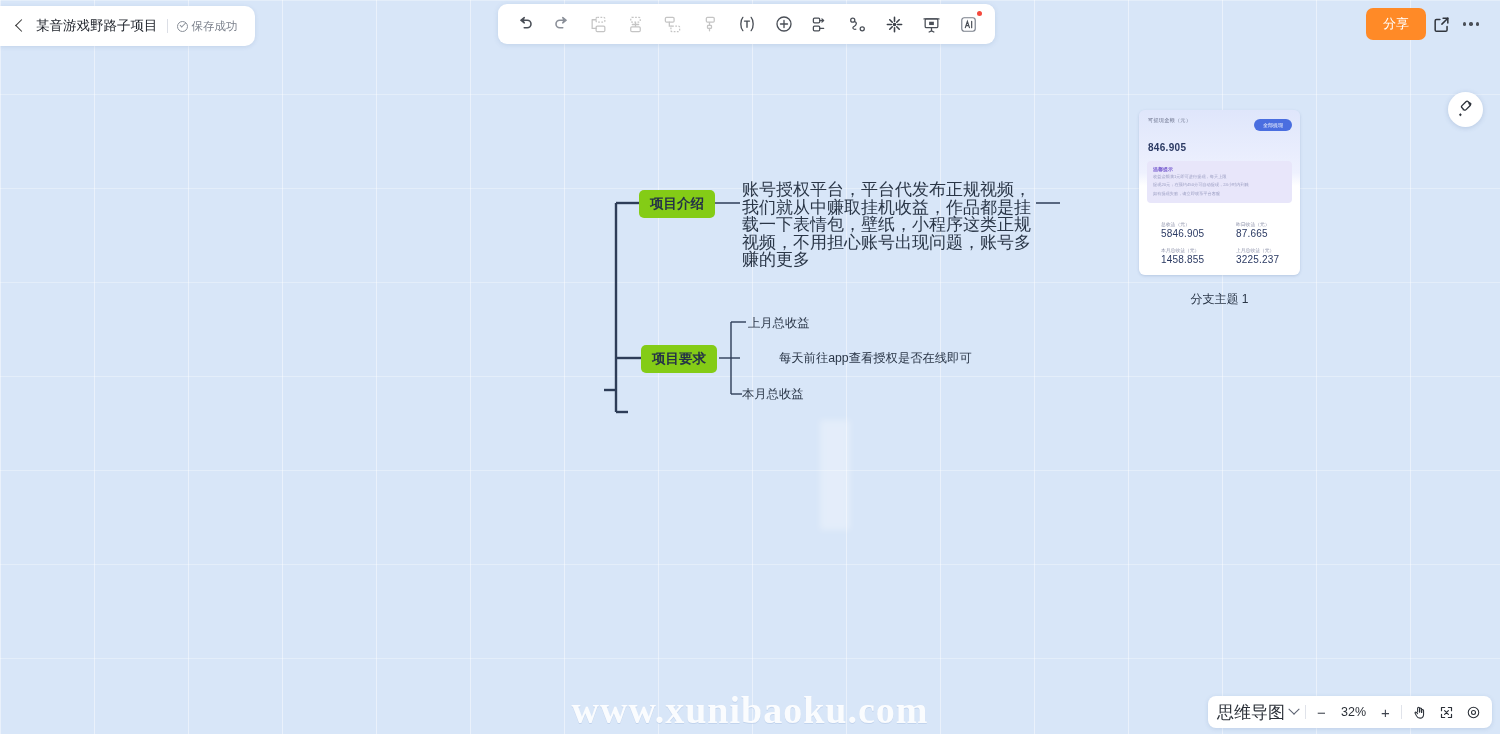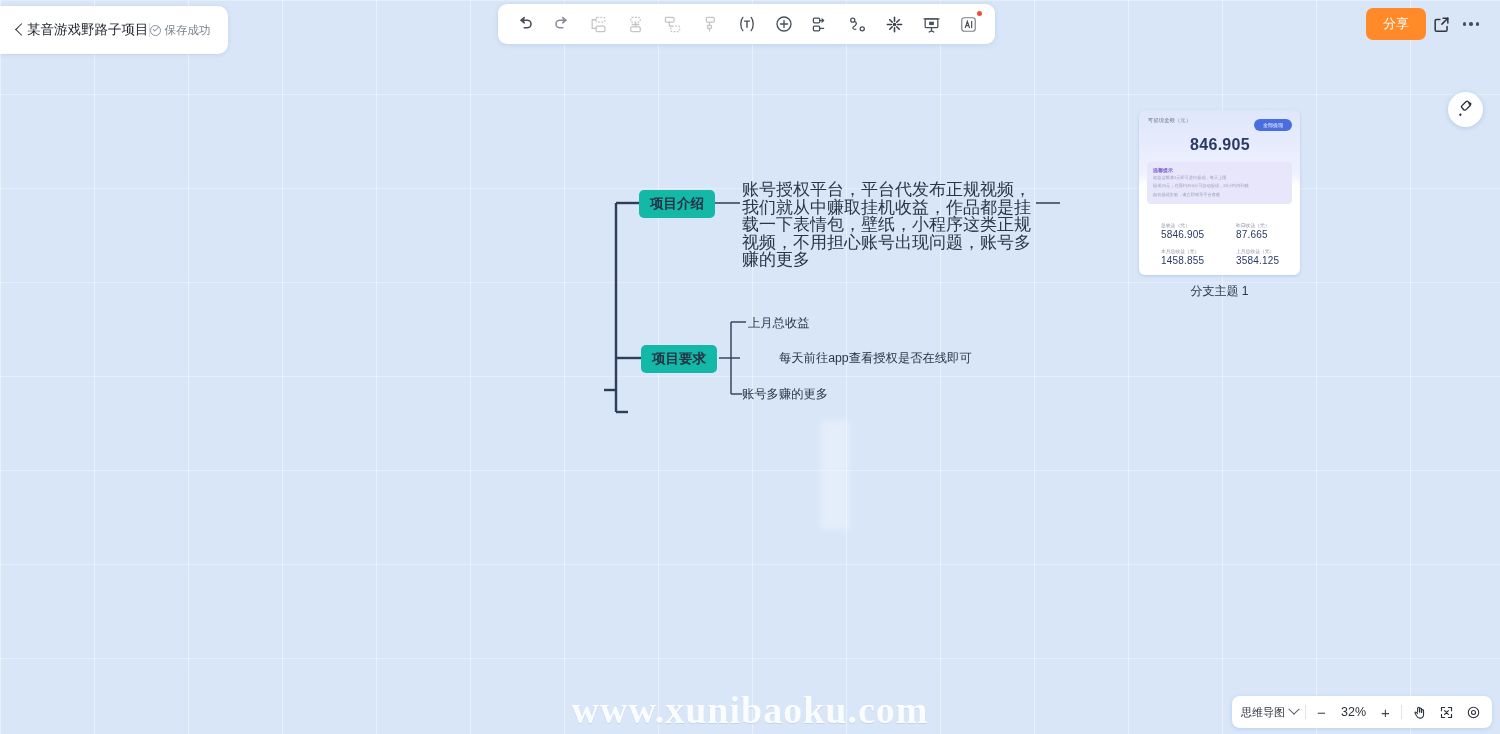--- a/index.html
+++ b/index.html
@@ -13,22 +13,22 @@
     background: #d8e6f8;
     background-image:
       linear-gradient(to right, rgba(255,255,255,.45) 1px, transparent 1px),
       linear-gradient(to bottom, rgba(255,255,255,.30) 1px, transparent 1px);
     background-size: 94px 94px, 94px 94px;
   }
 
   
   #title-pill {
     position: absolute; left: 0; top: 6px;
-    height: 48px;
-    display: flex; align-items: center; gap: 0;
+    height: 40px;
+    display: flex; align-items: center; gap: 9px;
     background: #fff;
     border-radius: 0 10px 10px 0;
     padding: 0 17px 0 14px;
     box-shadow: 0 1px 4px rgba(80,110,160,.16);
   }
   .back-ico { width: 13px; height: 13px; display: inline-block; position: relative; cursor: pointer; }
   .back-ico::before {
     content: ""; position: absolute; left: 3px; top: 1px;
     width: 8px; height: 8px;
     border-left: 1.7px solid #333; border-bottom: 1.7px solid #333;
@@ -94,21 +94,21 @@
   #root-node {
     left: 286px; top: 358px; width: 318px; height: 48px;
     background: #2e3d58;
     border: 2px solid #8fb0df;
     border-radius: 9px;
     color: #fff; font-size: 15.5px; font-weight: bold;
     line-height: 21px; text-align: center;
     white-space: normal; padding: 0 10px;
   }
   .branch-node {
-    background: #14b8a6;
+    background: #84cc16;
     border-radius: 5px;
     color: #243247; font-size: 13.5px; font-weight: bold;
     padding: 5px 11px;
   }
   #node-intro { left: 639px; top: 190px; }
   #node-req   { left: 641px; top: 345px; }
 
   .leaf {
     position: absolute;
     color: #2a3647; font-size: 12.3px; line-height: 17px;
@@ -126,37 +126,37 @@
   #img-node { position: absolute; left: 1139px; top: 110px; width: 161px; }
   #img-card {
     width: 161px; height: 165px;
     border-radius: 6px; overflow: hidden;
     background: linear-gradient(#dfe6fb 0%, #eef1fe 38%, #ffffff 46%, #ffffff 100%);
     box-shadow: 0 1px 3px rgba(70,100,150,.22);
     position: relative;
   }
   .ic-top { padding: 7px 8px 4px 9px; position: relative; }
   .ic-label { font-size: 5.2px; color: #6f7690; letter-spacing: .2px; }
-  .ic-amount { font-size: 16px; color: #2b3a63; font-weight: bold; letter-spacing: .3px; margin-top: 12px; text-align: center; }
+  .ic-amount { font-size: 10px; color: #2b3a63; font-weight: bold; letter-spacing: .3px; margin-top: 18px; }
   .ic-wbtn {
     position: absolute; right: 8px; top: 9px;
     background: #4a6ee0; color: #fff; font-size: 5px;
     padding: 3.5px 9px; border-radius: 9px; line-height: 1;
   }
   .ic-notice {
     margin: 4px 8px 0 8px; background: #e8e6fa; border-radius: 4px;
     padding: 5px 6px 6px 6px;
   }
   .ic-nt { font-size: 5px; color: #7a5fd0; font-weight: bold; }
   .ic-nl { font-size: 4.2px; color: #9b9ec2; line-height: 6.4px; margin-top: 2px; }
   .ic-stats { display: flex; flex-wrap: wrap; padding: 14px 0 0 0; margin-left: 11px; }
   .ic-stat { width: 50%; padding: 4px 0 4px 11px; }
   .ic-sl { font-size: 4.8px; color: #8a8fa8; }
   .ic-sv { font-size: 10px; color: #2b3a63; letter-spacing: .2px; margin-top: 1px; }
-  #img-caption { text-align: center; font-size: 12px; color: #2a3647; margin-top: 8px; }
+  #img-caption { text-align: center; font-size: 12px; color: #2a3647; margin-top: 16px; }
 
   
   #ai-fab {
     position: absolute; right: 17px; top: 92px;
     width: 35px; height: 35px; border-radius: 50%;
     background: #fff; box-shadow: 0 1px 5px rgba(80,110,160,.24);
     display: flex; align-items: center; justify-content: center; cursor: pointer;
   }
 
   
@@ -179,21 +179,21 @@
   }
 
   
   #zoombar {
     position: absolute; right: 8px; bottom: 6px;
     height: 32px; background: #fff; border-radius: 8px;
     display: flex; align-items: center; padding: 0 9px; gap: 7px;
     box-shadow: 0 1px 4px rgba(80,110,160,.18);
   }
   #mode-select { display: flex; align-items: center; gap: 5px; cursor: pointer; }
-  #mode-label { font-size: 11px; color: #2b3038; }
+  #mode-label { font-size: 17px; color: #2b3038; }
   .chev { width: 8px; height: 8px; border-right: 1.5px solid #5a6070; border-bottom: 1.5px solid #5a6070; transform: rotate(45deg) translate(-2px,-2px); }
   .zb-div { width: 1px; height: 14px; background: #e0e3ea; }
   .zb-btn { width: 17px; height: 20px; display: flex; align-items: center; justify-content: center; cursor: pointer; font-size: 15px; color: #40454f; }
   #zoom-level { font-size: 12.5px; color: #2b3038; min-width: 33px; text-align: center; }
   .zb-ico { width: 20px; height: 20px; display: flex; align-items: center; justify-content: center; cursor: pointer; }
 </style>
 </head>
 <body>
 
 <div id="title-pill">
@@ -341,21 +341,21 @@
     <path d="M731 394 H742" stroke="#2e3d58" stroke-width="1.4" fill="none"></path>
   </svg>
 
 
   <div class="node branch-node" id="node-intro">项目介绍</div>
   <div class="leaf" id="leaf-intro-text">账号授权平台，平台代发布正规视频，我们就从中赚取挂机收益，作品都是挂载一下表情包，壁纸，小程序这类正规视频，不用担心账号出现问题，账号多赚的更多</div>
 
   <div class="node branch-node" id="node-req">项目要求</div>
   <div class="leaf" id="leaf-r1">上月总收益</div>
   <div class="leaf" id="leaf-r2">每天前往app查看授权是否在线即可</div>
-  <div class="leaf" id="leaf-r3">账号多赚的更多</div>
+  <div class="leaf" id="leaf-r3">本月总收益</div>
 
   <div id="img-node">
     <div id="img-card">
       <div class="ic-top">
         <div class="ic-label">可提现金额（元）</div>
         <div class="ic-amount">846.905</div>
         <div class="ic-wbtn">全部提现</div>
       </div>
       <div class="ic-notice">
         <div class="ic-nt">温馨提示</div>
@@ -371,21 +371,21 @@
         <div class="ic-stat">
           <div class="ic-sl">昨日收益（元）</div>
           <div class="ic-sv">87.665</div>
         </div>
         <div class="ic-stat">
           <div class="ic-sl">本月总收益（元）</div>
           <div class="ic-sv">1458.855</div>
         </div>
         <div class="ic-stat">
           <div class="ic-sl">上月总收益（元）</div>
-          <div class="ic-sv">3584.125</div>
+          <div class="ic-sv">3225.237</div>
         </div>
       </div>
     </div>
     <div id="img-caption">分支主题 1</div>
   </div>
 </div>
 
 <div id="ai-fab">
   <svg width="19" height="19" viewBox="0 0 24 24" fill="none">
     <rect x="6.2" y="8.5" width="11" height="7.2" rx="2" transform="rotate(-45 6.2 8.5)" stroke="#2b3038" stroke-width="1.7"></rect>

